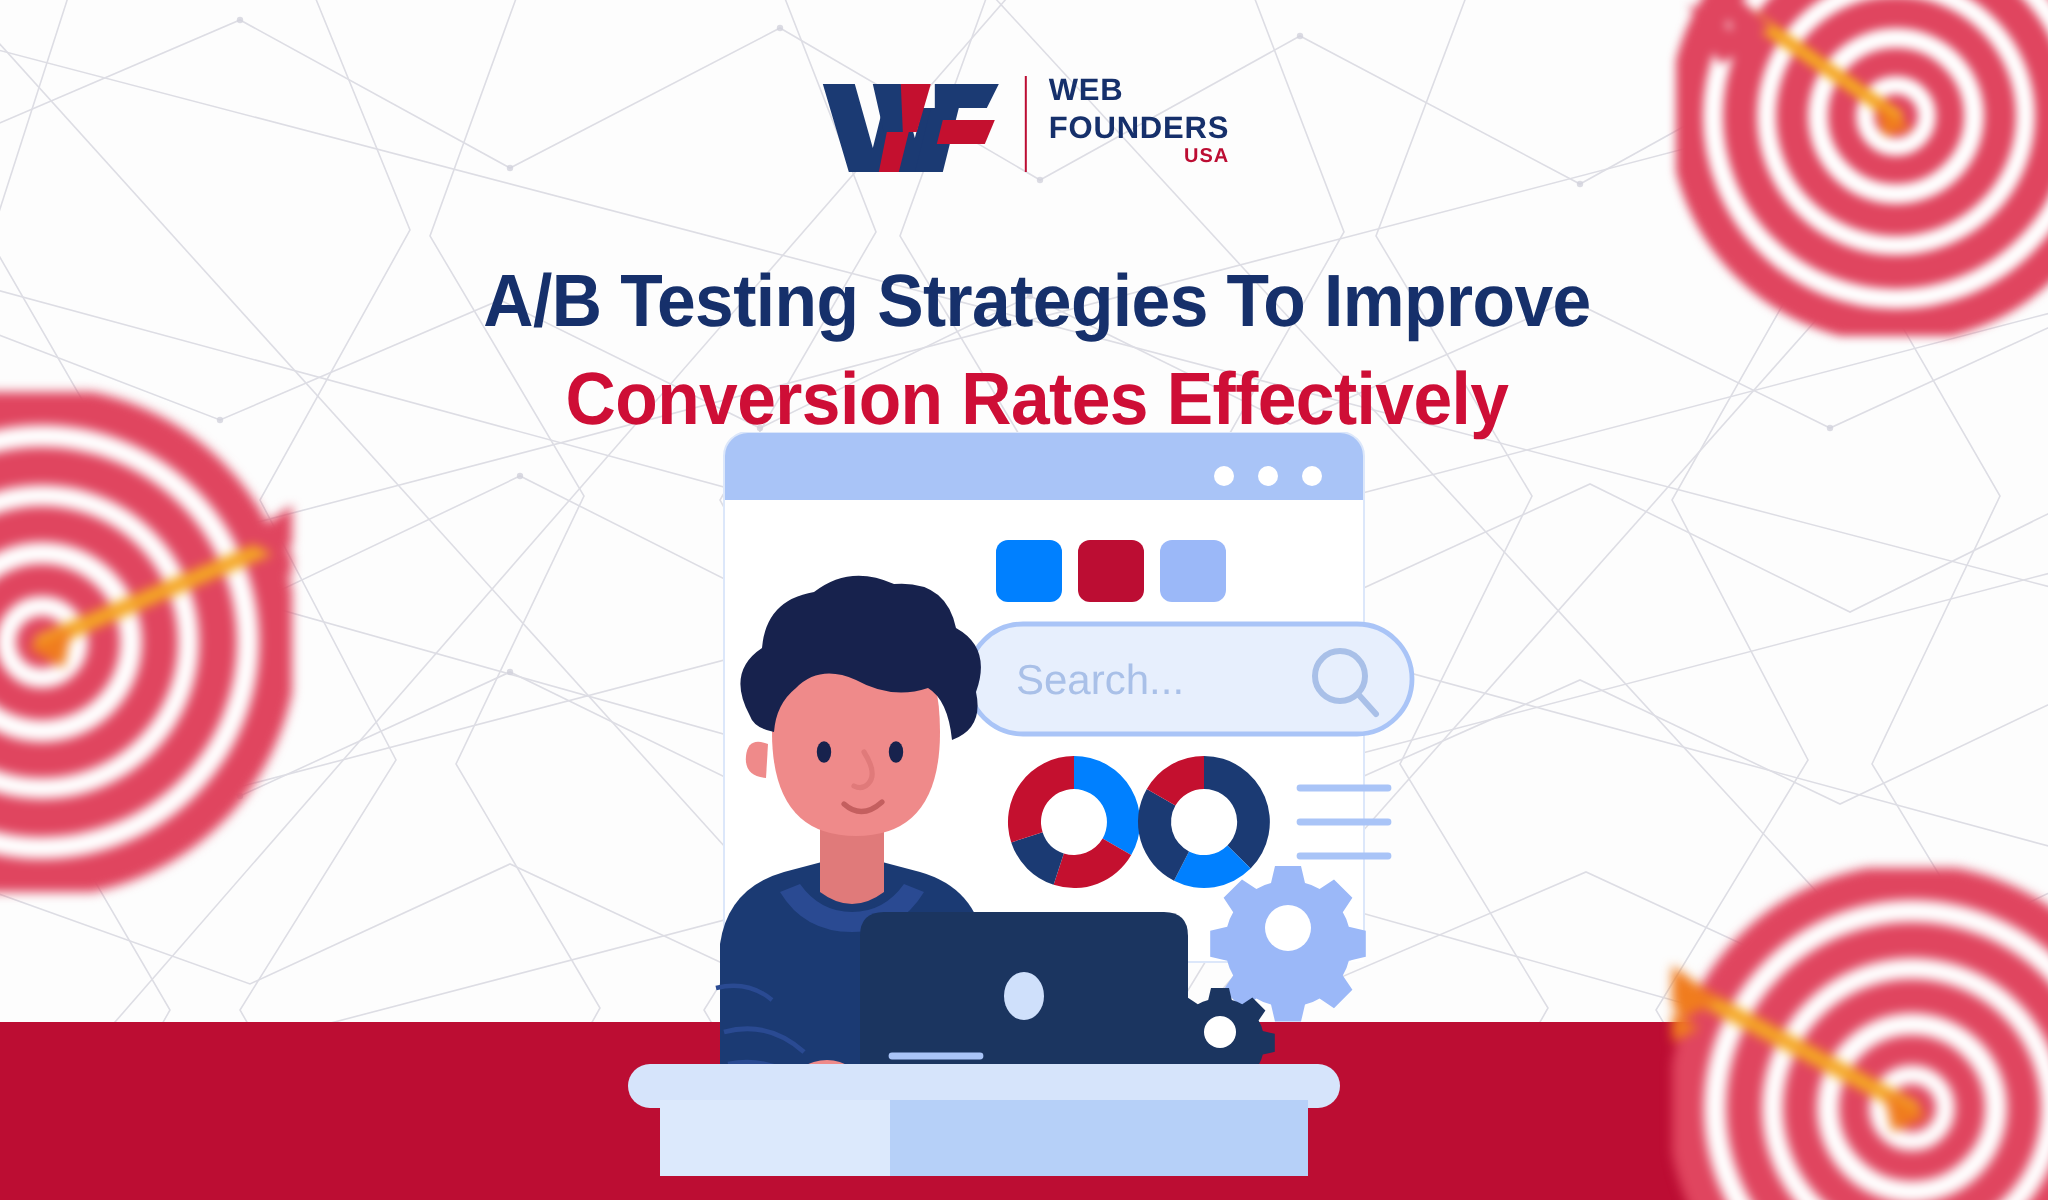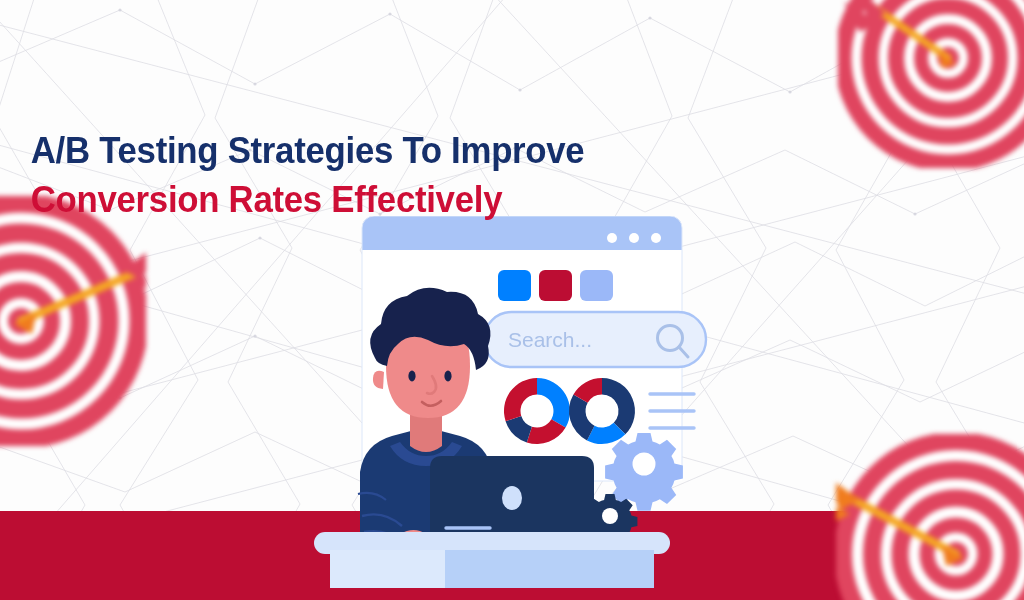--- a/index.html
+++ b/index.html
@@ -42,21 +42,21 @@
   }
   .logo-text .l1 { font-size:15.5px; }
   .logo-text .l2 { font-size:15.5px; margin-top:3px; }
   .logo-text .l3 {
     display:block; text-align:right; color:#bc0d33;
     font-size:10px; font-weight:700; letter-spacing:0.5px; margin-top:2px;
   }
 
   
   .headline {
-    position:absolute; top:126px; left:0; right:0; text-align:left; z-index:6;
+    position:absolute; top:126px; left:13px; right:0; text-align:center; z-index:6;
   }
   .headline .line {
     display:block; font-weight:700; font-size:37px; line-height:49px;
     letter-spacing:-0.3px;
     font-family:"Liberation Sans","DejaVu Sans",sans-serif;
     transform:scaleX(0.94); transform-origin:center;
   }
   .headline .line1 { color:#16306b; }
   .headline .line2 { color:#ce0e36; }
 
@@ -171,20 +171,37 @@
       </g>
       <g>
         <path d="M120 120 L10 62" stroke="#f5a623" stroke-width="8" stroke-linecap="round"></path>
         <path d="M106 112 L128 124 L110 132 Z" fill="#f07c1e"></path>
         <path d="M-12 40 L24 66 L4 76 Z" fill="#f07c1e"></path>
         <path d="M-26 60 L14 80 L-6 90 Z" fill="#f07c1e"></path>
       </g>
     </svg>
   </div>
 
+  <div class="logo-wrap">
+    <svg class="logo-mark" viewBox="0 0 92 52" aria-hidden="true">
+      <path d="M2 6 L18 6 L27 38 L33 14 L41 14 L31 50 L15 50 Z" fill="#1b3a73"></path>
+      <path d="M27 6 L41 6 L48 33 L52 18 L60 18 L51 50 L37 50 Z" fill="#1b3a73"></path>
+      <path d="M41 6 L56 6 L49 30 L42 30 Z" fill="#c4102f"></path>
+      <path d="M34 30 L45 30 L40 50 L30 50 Z" fill="#c4102f"></path>
+      <path d="M58 6 L90 6 L84 18 L58 18 Z" fill="#1b3a73"></path>
+      <path d="M56 18 L70 18 L62 50 L48 50 Z" fill="#1b3a73"></path>
+      <path d="M62 24 L88 24 L83 36 L59 36 Z" fill="#c4102f"></path>
+    </svg>
+    <div class="logo-divider"></div>
+    <div class="logo-text">
+      <span class="l1">WEB</span>
+      <span class="l2">FOUNDERS</span>
+      <span class="l3">USA</span>
+    </div>
+  </div>
 
   <h1 class="headline">
     <span class="line line1">A/B Testing Strategies To Improve</span>
     <span class="line line2">Conversion Rates Effectively</span>
   </h1>
 
   <div class="illo">
     <svg width="500" height="372" viewBox="0 0 500 372" aria-hidden="true">
 
       <g>

